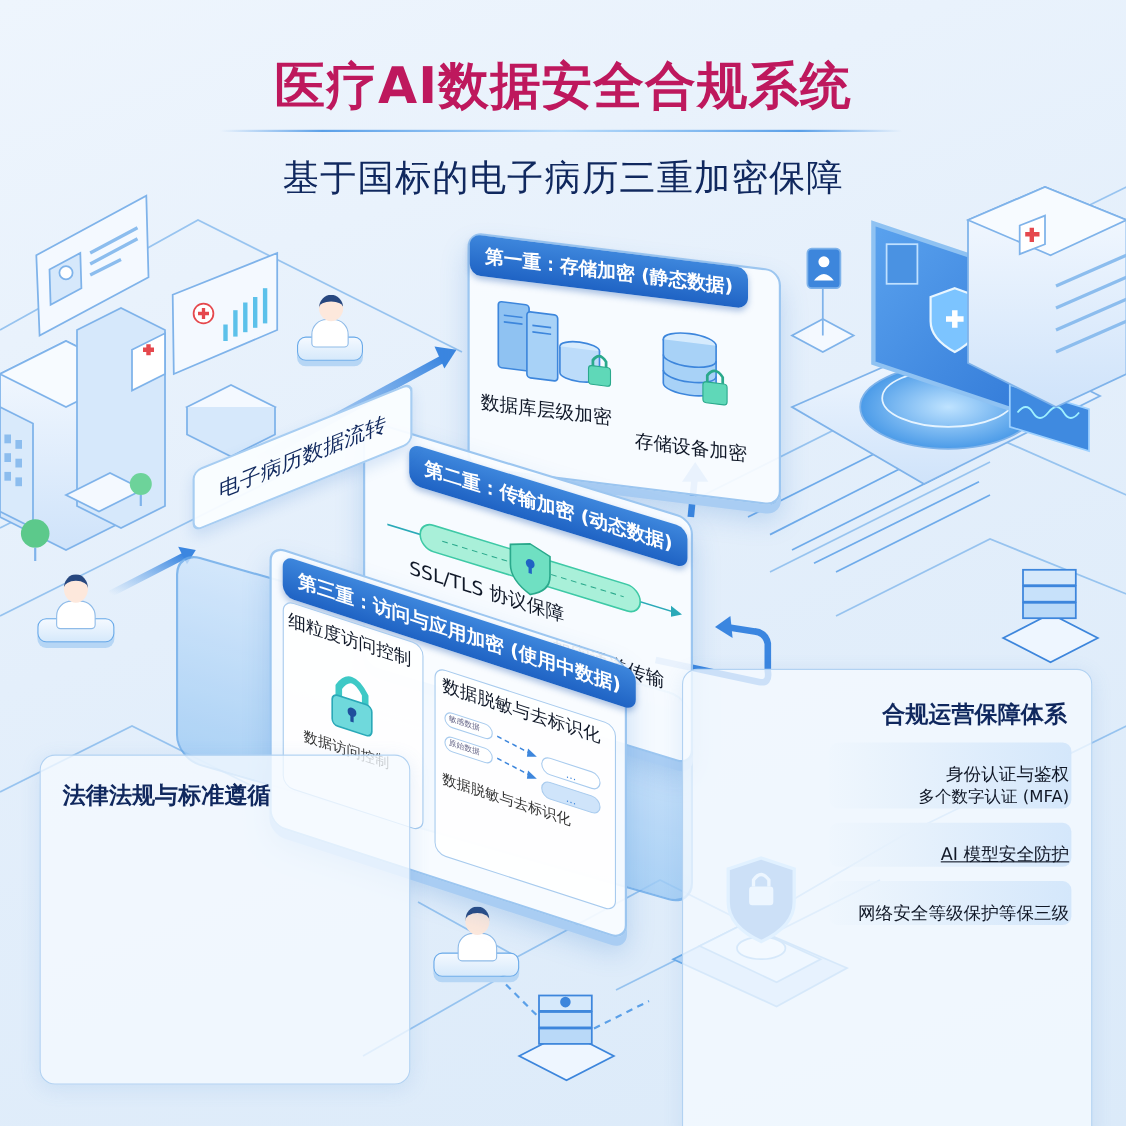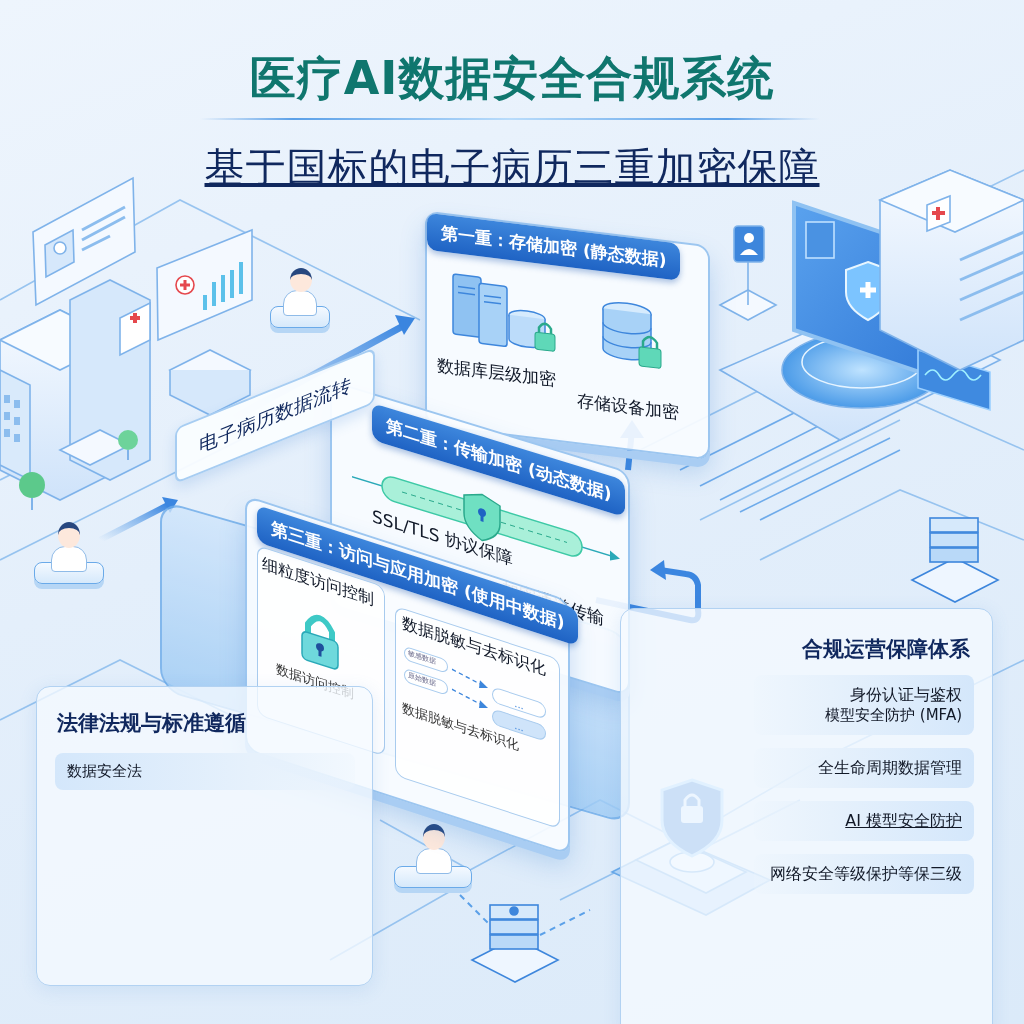--- a/index.html
+++ b/index.html
@@ -11,29 +11,29 @@
     color: #0f1f3d;
   }
   .abs { position: absolute; }
 
   
   .bg-svg { position: absolute; left: 0; top: 0; width: 1024px; height: 1024px; }
 
   
   .title {
     position: absolute; left: 0; top: 48px; width: 1024px; text-align: center;
-    font-size: 46px; font-weight: bold; color: #0f766e; letter-spacing: 1px;
+    font-size: 46px; font-weight: bold; color: #be185d; letter-spacing: 1px;
   }
   .title-rule {
     position: absolute; left: 200px; top: 118px; width: 620px; height: 2px;
     background: linear-gradient(90deg, rgba(91,160,232,0) 0%, #5ba0e8 15%, #b9dcfb 50%, #5ba0e8 85%, rgba(91,160,232,0) 100%);
   }
   .subtitle {
     position: absolute; left: 0; top: 140px; width: 1024px; text-align: center;
-    font-size: 40px; color: #10285e; letter-spacing: 1px; text-decoration: underline;
+    font-size: 33px; color: #10285e; letter-spacing: 1px;
   }
 
   
   .layer {
     position: absolute;
     background: rgba(248, 252, 255, 0.92);
     border: 2px solid #9cc6f0;
     border-radius: 14px;
     box-shadow: 0 8px 0 #a9cdf3, 0 14px 24px rgba(60, 130, 210, 0.25);
   }
@@ -94,22 +94,22 @@
     height: 37px; margin-bottom: 9px; border-radius: 8px;
     background: linear-gradient(90deg, #d4e7fb 0%, #e6f1fc 65%, rgba(236,245,253,0.3) 100%);
     display: flex; align-items: center; padding-left: 12px;
     font-size: 15px; color: #111827; white-space: nowrap;
   }
 
   .ops-list { position: absolute; right: 18px; top: 66px; width: 220px; }
   .ops-item {
     border-radius: 8px; margin-bottom: 13px;
     background: linear-gradient(270deg, #d4e7fb 0%, #e6f1fc 65%, rgba(236,245,253,0.3) 100%);
-    display: flex; flex-direction: column; align-items: flex-end; justify-content: center;
-    padding-right: 12px; font-size: 15px; color: #111827; white-space: nowrap;
+    display: flex; flex-direction: column; align-items: flex-end; justify-content: flex-end;
+    padding-right: 2px; font-size: 15px; color: #111827; white-space: nowrap;
   }
   .ops-item.h1 { height: 40px; }
   .ops-item.h2 { height: 60px; line-height: 21px; }
 
   
   .tile {
     position: absolute; border: 1.5px solid #6aaae9; border-radius: 8px;
     background: linear-gradient(180deg, #f4f9ff 0%, #d6e9fb 100%);
     box-shadow: 0 5px 0 #b6d6f5;
   }
@@ -378,33 +378,29 @@
   </div>
 </div>
 
 <div class="flow-tag">
   <span>电子病历数据流转</span>
 </div>
 
 <div class="panel panel-left">
   <div class="panel-title">法律法规与标准遵循</div>
   <div class="std-list">
-    <div class="std-item">数据安全法</div>
   </div>
 </div>
 
 <div class="panel panel-right">
   <div class="panel-title">合规运营保障体系</div>
   <div class="ops-list">
     <div class="ops-item h2">
       <span style="font-size:16px;">身份认证与鉴权</span>
-      <span>模型安全防护 (MFA)</span>
-    </div>
-    <div class="ops-item h1">
-      <span style="font-size:16px;">全生命周期数据管理</span>
+      <span>多个数字认证 (MFA)</span>
     </div>
     <div class="ops-item h1">
       <span style="font-size:16px;text-decoration:underline;">AI 模型安全防护</span>
     </div>
     <div class="ops-item h1">
       <span style="font-size:16px;">网络安全等级保护等保三级</span>
     </div>
   </div>
 </div>
 

